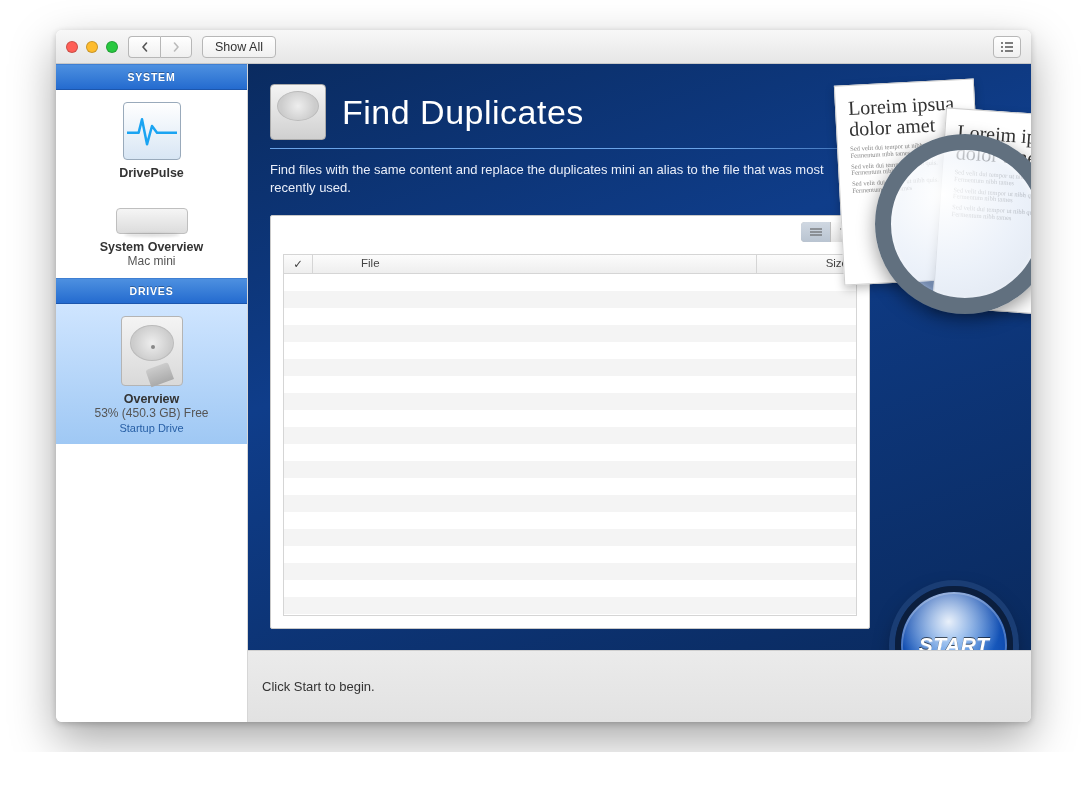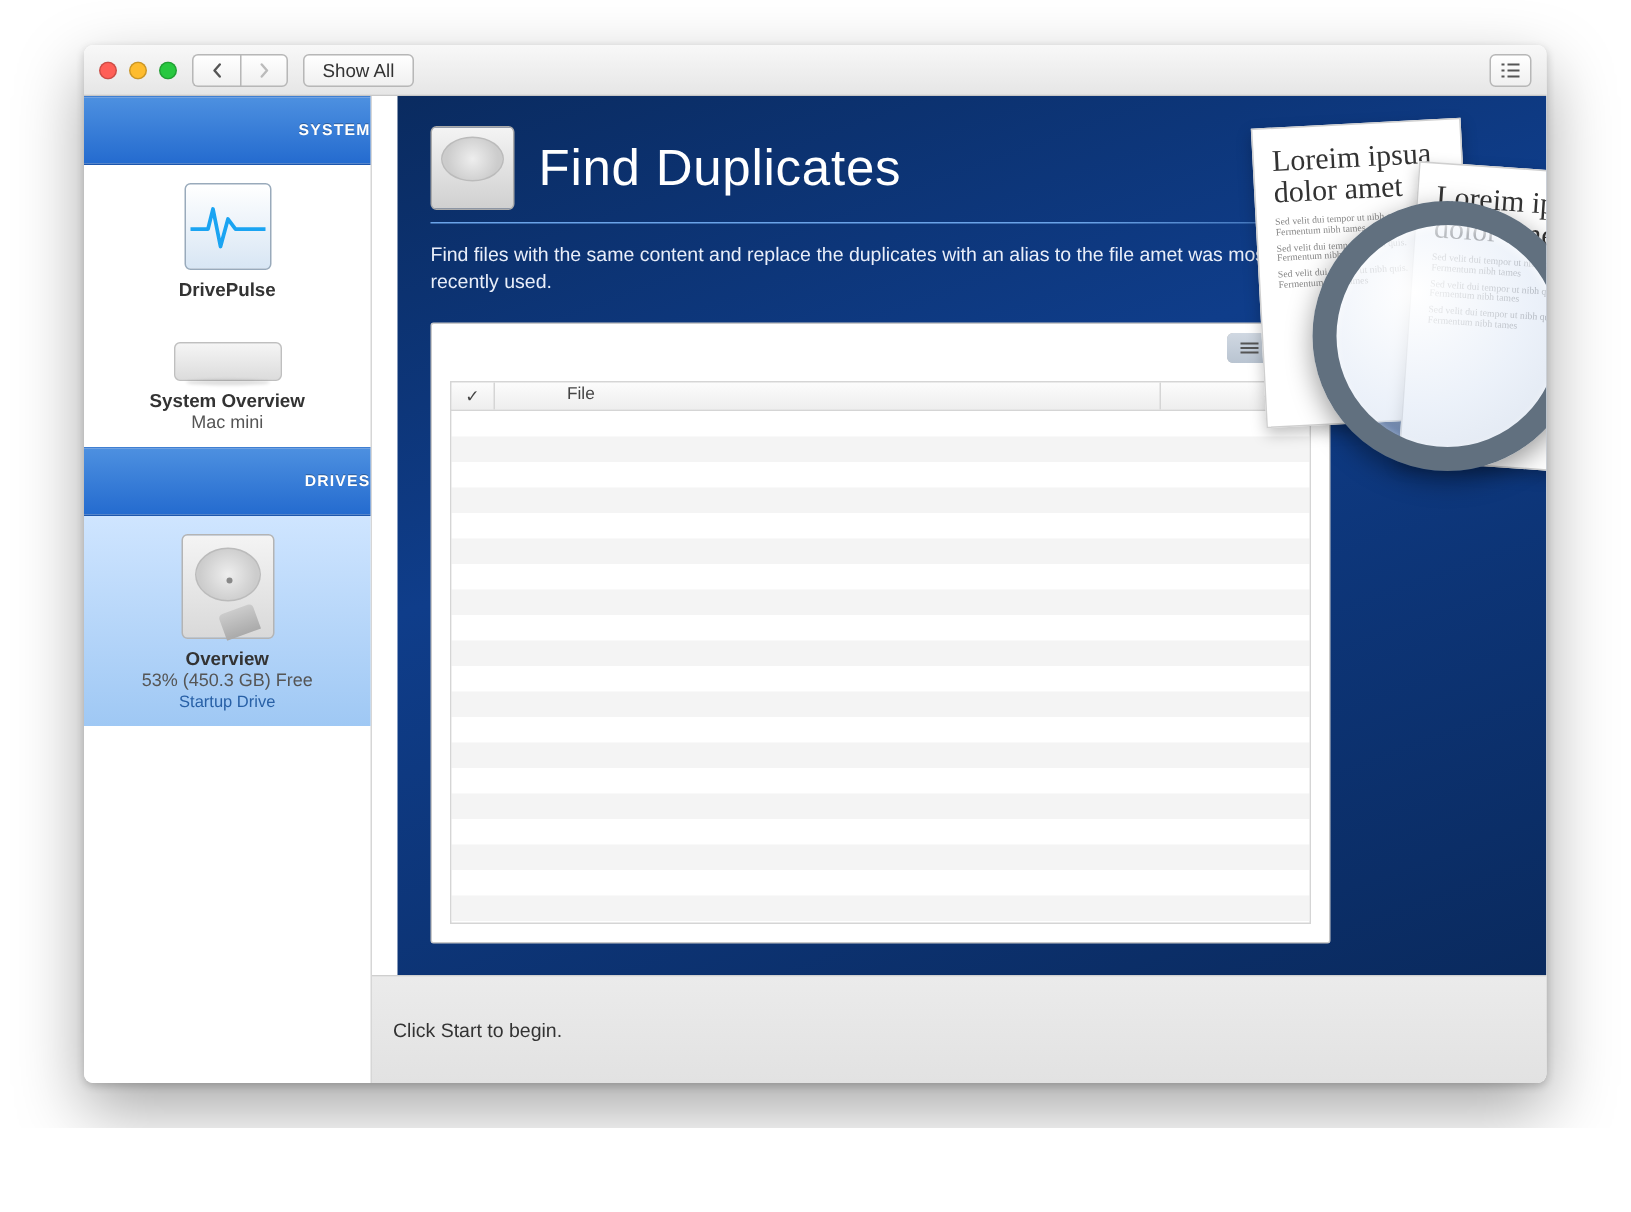--- a/index.html
+++ b/index.html
@@ -55,21 +55,21 @@
 
   
   .sidebar {
     width:192px; background:#fff;
     display:flex; flex-direction:column;
     border-right:1px solid #d6d6d6;
   }
   .section-hdr {
     background: linear-gradient(#4d90e0,#246bcf);
     color:#fff; font-size:10.5px; font-weight:bold; letter-spacing:0.8px;
-    text-align:right; padding:16px 0;
+    text-align:center; padding:6px 0;
     border-top:1px solid #3f7fd2; border-bottom:1px solid #1c56ad;
     text-shadow:0 -1px 0 rgba(0,0,0,0.3);
   }
   .sb-item { text-align:center; padding:12px 8px 10px; color:#333; font-size:12.5px; }
   .sb-item .name { font-weight:600; margin-top:6px; }
   .sb-item .sub { color:#555; font-size:12px; }
   .sb-item .sub2 { color:#2860a6; font-size:11px; margin-top:2px;}
   .sb-item.selected { background: linear-gradient(#cfe5ff,#9fc8f4); }
   .macmini {
     width:72px; height:26px; margin:6px auto 0;
@@ -99,21 +99,20 @@
   .main { flex:1; display:flex; flex-direction:column; position:relative; }
   .hero {
     position:relative;
     background:
       radial-gradient(circle at 18px 18px, rgba(255,255,255,0.05) 1.2px, transparent 1.6px) 0 0/16px 16px,
       linear-gradient(160deg,#0a2b60 0%, #0f3d8a 40%, #0a2a5e 100%);
     color:#fff;
     padding:20px 22px 0;
     flex:1;
     overflow:hidden;
-    margin-left:17px;
   }
   .feature-header { display:flex; align-items:center; gap:16px; }
   .feature-hdd {
     width:56px;height:56px;border-radius:4px;
     background:linear-gradient(#f4f4f4,#d0d0d0);
     border:1px solid #aaa; position:relative;
   }
   .feature-hdd:before{content:"";position:absolute;top:6px;left:6px;right:6px;bottom:18px;border-radius:50%;background:radial-gradient(circle,#eee,#ccc 70%);border:1px solid #bbb;}
   .feature-title { font-size:34px; font-weight:300; letter-spacing:0.5px; }
   .help-icon {
@@ -288,21 +287,21 @@
 
     <div class="main">
       <div class="hero">
         <div class="feature-header">
           <div class="feature-hdd"></div>
           <div class="feature-title">Find Duplicates</div>
           <div style="flex:1"></div>
           <div class="help-icon">?</div>
         </div>
         <div class="divider"></div>
-        <div class="desc">Find files with the same content and replace the duplicates with an alias to the file amet was most recently used.</div>
+        <div class="desc">Find files with the same content and replace the duplicates mini an alias to the file that was most recently used.</div>
 
         <div class="panel">
           <div class="modeseg">
             <div class="seg active">
               <svg width="14" height="10">
                   <g stroke="#555" stroke-width="1.2">
                     <line x1="1" y1="2" x2="13" y2="2"></line>
                     <line x1="1" y1="5" x2="13" y2="5"></line>
                     <line x1="1" y1="8" x2="13" y2="8"></line>
                   </g>
@@ -356,20 +355,21 @@
           </div>
           <div class="paper b">
             <h4>Loreim ipsua dolor amet</h4>
             <p>Sed velit dui tempor ut nibh quis. Fermentum nibh tames</p>
               <p>Sed velit dui tempor ut nibh quis. Fermentum nibh tames</p>
               <p>Sed velit dui tempor ut nibh quis. Fermentum nibh tames</p>
           </div>
           <div class="magnifier"></div>
         </div>
 
+        <div class="startbtn">START</div>
       </div>
 
       <div class="footer">
         <span>Click Start to begin.</span>
       </div>
     </div>
   </div>
 </div>
 
 </body></html>

